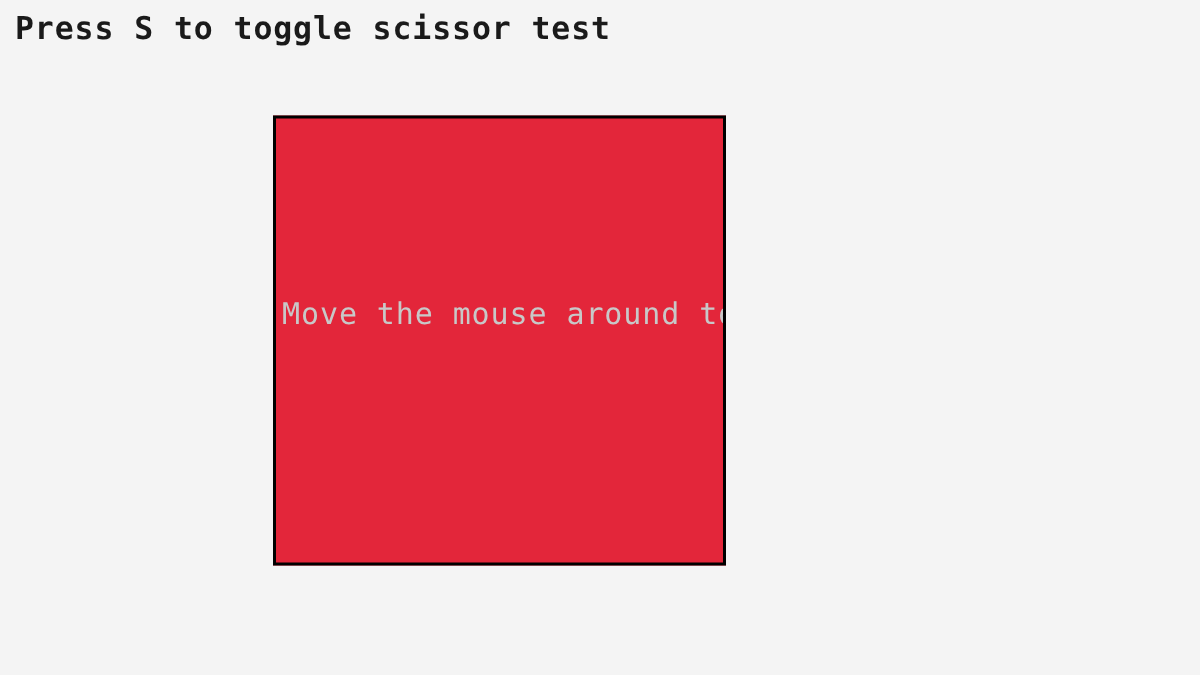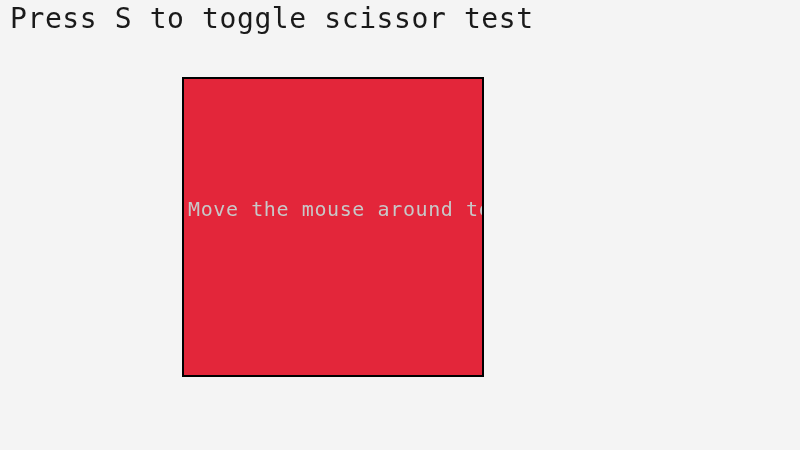--- a/index.html
+++ b/index.html
@@ -20,26 +20,26 @@
     height: 450px;
     background: #f4f4f4;
     overflow: hidden;
   }
 
   
   .hint-text {
     position: absolute;
     left: 10px;
     top: 8px;
-    font-size: 28px;
+    font-size: 21px;
     line-height: 22px;
     letter-spacing: 0.6px;
     color: #1a1a1a;
     white-space: nowrap;
-    font-weight: 400;
+    font-weight: 700;
     -webkit-font-smoothing: none;
     font-smooth: never;
   }
 
   
   .scissor-area {
     position: absolute;
     left: 182px;
     top: 77px;
     width: 302px;

